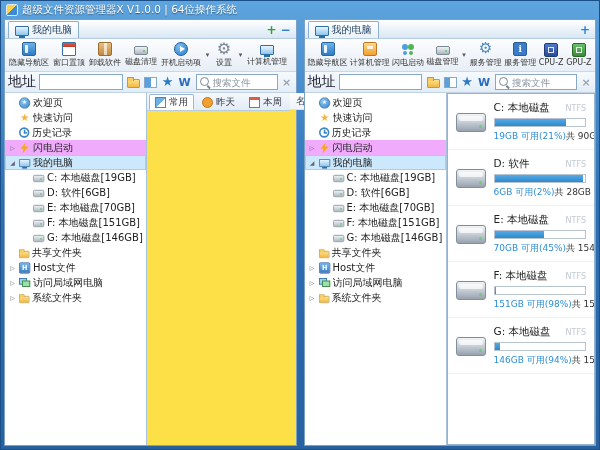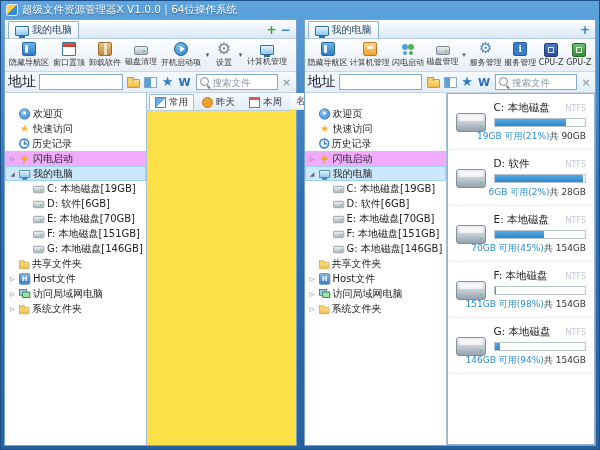--- a/index.html
+++ b/index.html
@@ -28,21 +28,21 @@
 .addr-label{font-size:14px;color:#223;white-space:nowrap}
 .addr-input{flex:1;min-width:30px;height:16px;border:1px solid #86a9cb;background:#fff;font-size:10px;padding:0 3px;outline:none}
 .abtn{width:16px;height:16px;display:flex;align-items:center;justify-content:center}
 .search-wrap{width:82px;height:16px;border:1px solid #86a9cb;background:#fff;display:flex;align-items:center;gap:2px;padding:0 2px;flex:none}
 .search-input{border:none;outline:none;width:58px;font-size:9.5px;color:#333;background:transparent}
 .search-input::placeholder{color:#8a96a2}
 .close-x{width:12px;text-align:center;color:#98a4b0;font-size:11px;font-weight:bold}
 .close-x::before{content:"×"}
 
 .content{flex:1;display:flex;min-height:0}
-.tree{width:142px;background:#fff;border-right:1px solid #a8c2da;overflow:hidden;padding-top:13px;flex:none}
+.tree{width:142px;background:#fff;border-right:1px solid #a8c2da;overflow:hidden;padding-top:2px;flex:none}
 .trow{height:15px;display:flex;align-items:center;gap:2px;white-space:nowrap;font-size:10px;color:#222}
 .trow.hover{background:#f0abfc}
 .trow.selected{background:#cbe8fc;box-shadow:inset 0 0 0 1px #9ed1f2}
 .arrow{width:9px;font-size:6px;color:#667;text-align:center;flex:none}
 .tlabel{overflow:hidden;text-overflow:ellipsis}
 .trow .ico{transform:scale(.8);transform-origin:center left;margin-right:-2px}
 
 .file-list{flex:1;display:flex;background:#fde047;min-width:0}
 .list-tabs{height:18px;display:flex;align-items:flex-end;background:linear-gradient(#f4f8fc,#e2ecf6);border-bottom:1px solid #b8cce0;padding:0 2px;gap:2px;flex:none}
 .ltab{height:16px;display:flex;align-items:center;gap:3px;padding:0 5px;font-size:9.5px;color:#334;border:1px solid transparent;white-space:nowrap}
@@ -60,21 +60,21 @@
 .drive{display:flex;gap:8px;padding:7px 8px 6px;border-bottom:1px solid #eef2f6;align-items:center}
 .drive-img{width:30px;height:19px;border-radius:3px;background:linear-gradient(#f2f5f8,#b2bcc6 70%,#98a2ac);border:1px solid #848e9a;position:relative;flex:none}
 .drive-img::before{content:"";position:absolute;left:2px;top:2px;right:2px;height:5px;background:rgba(255,255,255,.7);border-radius:2px}
 .drive-img::after{content:"";position:absolute;right:3px;bottom:3px;width:3px;height:3px;background:#6cd06c;border-radius:50%}
 .drive-info{flex:1;min-width:0}
 .drive-top{display:flex;justify-content:space-between;align-items:baseline}
 .drive-name{font-size:10.5px;color:#222;white-space:nowrap}
 .drive-fs{font-size:8px;color:#c2cad2}
 .drive-bar{height:9px;border:1px solid #b8c4d0;background:#fff;margin:3px 0}
 .drive-fill{height:100%;background:linear-gradient(#54aae4,#2e88cc)}
-.drive-bottom{display:flex;justify-content:flex-end}
+.drive-bottom{display:flex;justify-content:space-between}
 .drive-free{font-size:9px;color:#2e8ed8;white-space:nowrap}
 .drive-total{font-size:9px;color:#333;white-space:nowrap}
 
 .ico{width:14px;height:14px;position:relative;display:inline-block;flex:none}
 .ico-sidebar{background:linear-gradient(#6cb2ea,#2e7cc4);border:1px solid #2a659e;border-radius:2px}
 .ico-sidebar::before{content:"";position:absolute;left:2px;top:2px;bottom:2px;width:3px;background:#fff;opacity:.9;border-radius:1px}
 .ico-window-top{border:1px solid #3572a8;background:#fff;border-radius:1px}
 .ico-window-top::before{content:"";position:absolute;left:0;right:0;top:0;height:4px;background:linear-gradient(#e05a4a,#c23a2a)}
 .ico-uninstall{background:linear-gradient(#e8c083,#c08a3e);border:1px solid #9a6e2e;border-radius:2px}
 .ico-uninstall::before{content:"";position:absolute;left:5px;top:0;bottom:0;width:3px;background:rgba(255,255,255,.65)}

